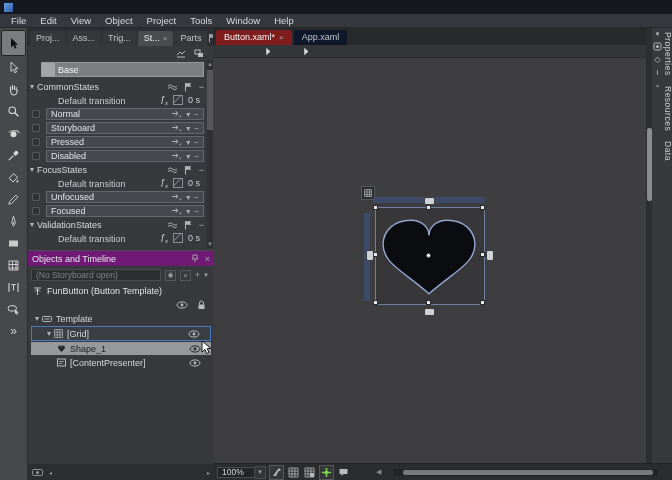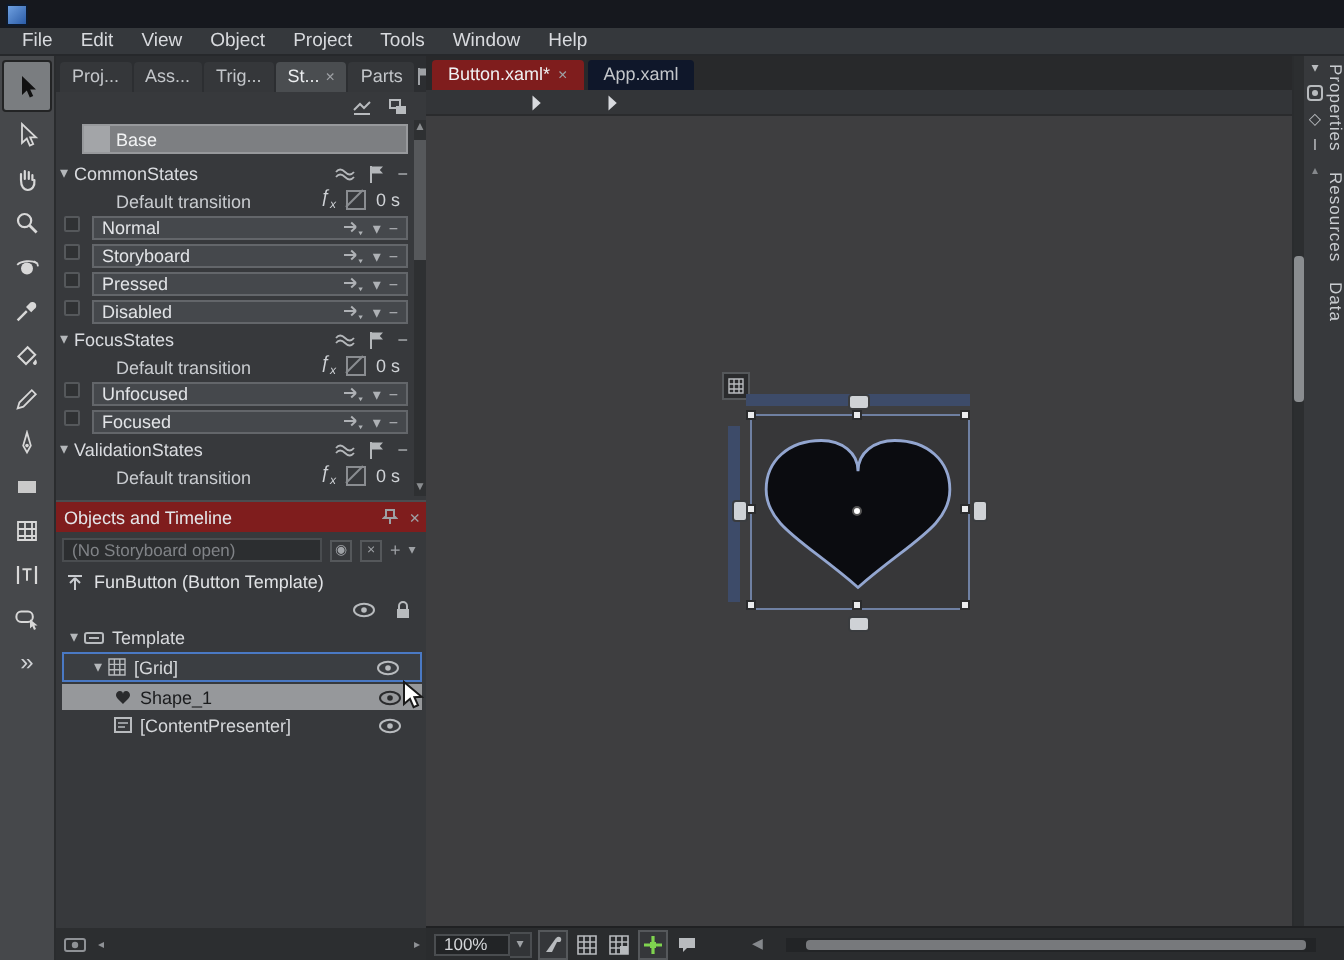--- a/index.html
+++ b/index.html
@@ -46,32 +46,32 @@
   .sgroup-h .nm{color:#dadce0;font-size:9px;}
   .sgroup-h .hicons{margin-left:auto;display:flex;gap:6px;align-items:center;color:#b4b7ba;}
   .trans{display:flex;align-items:flex-end;height:13px;margin-left:30px;margin-right:6px;}
   .trans .t{color:#c9ccd0;font-size:9px;}
   .trans .cluster{margin-left:auto;display:flex;gap:5px;align-items:center;}
   .fx{font-style:italic;color:#cfd2d6;font-size:9px;}
   .fx sub{font-size:6px;}
   .cbx{width:8px;height:8px;border:1px solid #8a8d91;position:relative;display:inline-block;}
   .cbx:after{content:"";position:absolute;left:-1px;top:7px;width:12px;height:1px;background:#8a8d91;transform:rotate(-45deg);transform-origin:left;}
   .timev{color:#cfd2d6;font-size:9px;}
-  .staterow{display:flex;align-items:flex-start;height:12px;margin:2px 2px 0 4px;}
+  .staterow{display:flex;align-items:center;height:12px;margin:2px 2px 0 4px;}
   .rec{width:6px;height:6px;border:1px solid #55585b;border-radius:1px;background:#303234;display:inline-block;}
   .statebar{margin-left:6px;flex:1;height:12px;background:#45484c;border:1px solid #63666a;
     display:flex;align-items:center;padding:0 4px;box-sizing:border-box;}
   .statebar .nm{color:#e2e4e7;font-size:9px;}
   .statebar .ric{margin-left:auto;display:flex;gap:4px;color:#aeb1b5;font-size:8px;align-items:center;}
   #states-scroll{position:absolute;left:179px;top:32px;width:6px;height:188px;background:#2e3032;}
   #states-scroll .thumb{position:absolute;left:0;top:10px;width:6px;height:60px;background:#56585b;}
   #states-scroll .ar{position:absolute;left:0;width:6px;color:#8a8d90;font-size:6px;line-height:6px;text-align:center;}
   
   #objects{position:absolute;left:0;top:222px;width:186px;height:212px;background:#37393c;border-top:1px solid #4a4d50;}
-  #obj-header{height:15px;display:flex;align-items:center;padding:0 4px;background:#7f1d1d;color:#e4e6e9;}
+  #obj-header{height:15px;display:flex;align-items:center;padding:0 4px;background:#701a75;color:#e4e6e9;}
   #obj-header .hic{margin-left:auto;display:flex;gap:6px;color:#9ea1a5;}
   #sbrow{height:14px;margin:2px 3px;display:flex;align-items:center;}
   #sbbox{width:130px;height:12px;background:#2c2e30;border:1px solid #4a4d50;color:#808387;
     font-size:8.5px;display:flex;align-items:center;padding-left:4px;box-sizing:border-box;}
   #sbrow .ric{margin-left:4px;display:flex;gap:4px;color:#9ea1a5;align-items:center;}
   .tinybox{width:9px;height:9px;border:1px solid #55585b;display:inline-flex;align-items:center;justify-content:center;font-size:7px;color:#9ea1a5;}
   #scoperow{height:14px;display:flex;align-items:center;padding-left:5px;gap:5px;color:#e0e2e5;}
   #eyelockrow{height:13px;display:flex;justify-content:flex-end;gap:9px;padding-right:8px;align-items:center;color:#b8bbbe;}
   .trow{position:relative;height:13px;margin:1px 3px 0 3px;display:flex;align-items:center;color:#d6d8db;}
   .trow .caret{font-size:8px;color:#b4b7ba;margin-right:3px;}

